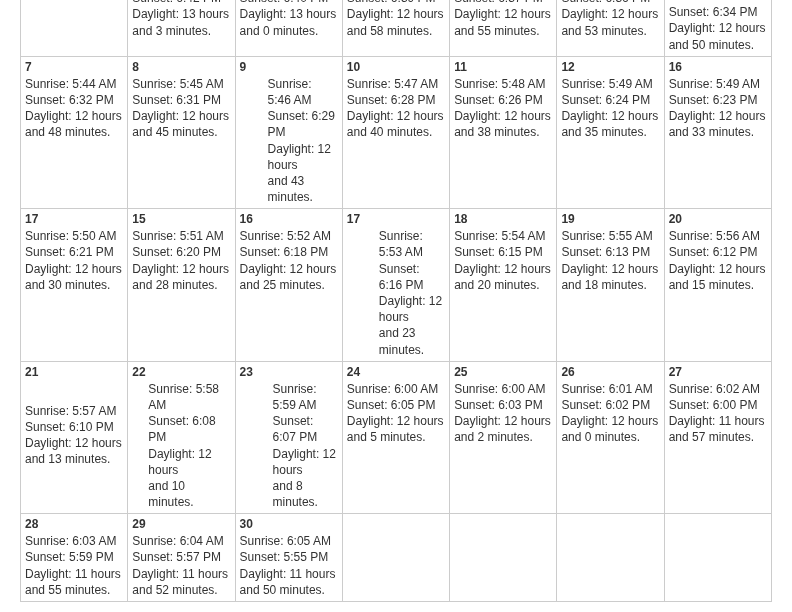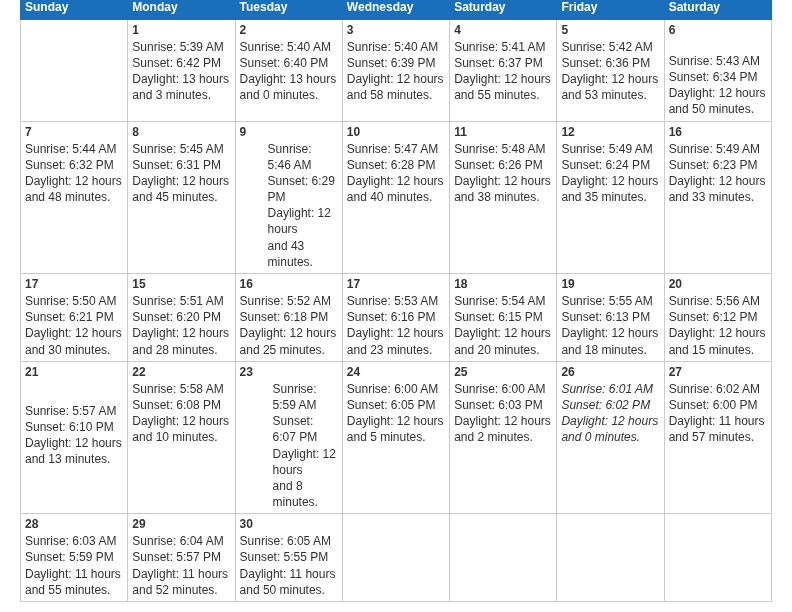--- a/index.html
+++ b/index.html
@@ -250,21 +250,21 @@
           </td>
           <td>
             <span class="day-num">16</span>
             <div class="cell-info" style="white-space: pre-line;">Sunrise: 5:52 AM
 Sunset: 6:18 PM
 Daylight: 12 hours
 and 25 minutes.</div>
           </td>
           <td>
             <span class="day-num">17</span>
-            <div class="cell-info" style="white-space: pre-line;">Sunrise: 5:53 AM
+            <div class="cell-info" style="white-space: pre-line; margin-left: 32px;">Sunrise: 5:53 AM
 Sunset: 6:16 PM
 Daylight: 12 hours
 and 23 minutes.</div>
           </td>
           <td>
             <span class="day-num">18</span>
             <div class="cell-info" style="white-space: pre-line;">Sunrise: 5:54 AM
 Sunset: 6:15 PM
 Daylight: 12 hours
 and 20 minutes.</div>
@@ -287,21 +287,21 @@
         <tr>
           <td>
             <span class="day-num">21</span>
             <div class="cell-info" style="white-space: pre-line; margin-top: 24px;">Sunrise: 5:57 AM
 Sunset: 6:10 PM
 Daylight: 12 hours
 and 13 minutes.</div>
           </td>
           <td>
             <span class="day-num">22</span>
-            <div class="cell-info" style="white-space: pre-line;">Sunrise: 5:58 AM
+            <div class="cell-info" style="white-space: pre-line; margin-left: 16px;">Sunrise: 5:58 AM
 Sunset: 6:08 PM
 Daylight: 12 hours
 and 10 minutes.</div>
           </td>
           <td>
             <span class="day-num">23</span>
             <div class="cell-info" style="white-space: pre-line; margin-left: 33px;">Sunrise: 5:59 AM
 Sunset: 6:07 PM
 Daylight: 12 hours
 and 8 minutes.</div>
@@ -315,21 +315,21 @@
           </td>
           <td>
             <span class="day-num">25</span>
             <div class="cell-info" style="white-space: pre-line;">Sunrise: 6:00 AM
 Sunset: 6:03 PM
 Daylight: 12 hours
 and 2 minutes.</div>
           </td>
           <td>
             <span class="day-num">26</span>
-            <div class="cell-info" style="white-space: pre-line; font-style: italic;">Sunrise: 6:01 AM
+            <div class="cell-info" style="white-space: pre-line;">Sunrise: 6:01 AM
 Sunset: 6:02 PM
 Daylight: 12 hours
 and 0 minutes.</div>
           </td>
           <td>
             <span class="day-num">27</span>
             <div class="cell-info" style="white-space: pre-line;">Sunrise: 6:02 AM
 Sunset: 6:00 PM
 Daylight: 11 hours
 and 57 minutes.</div>

